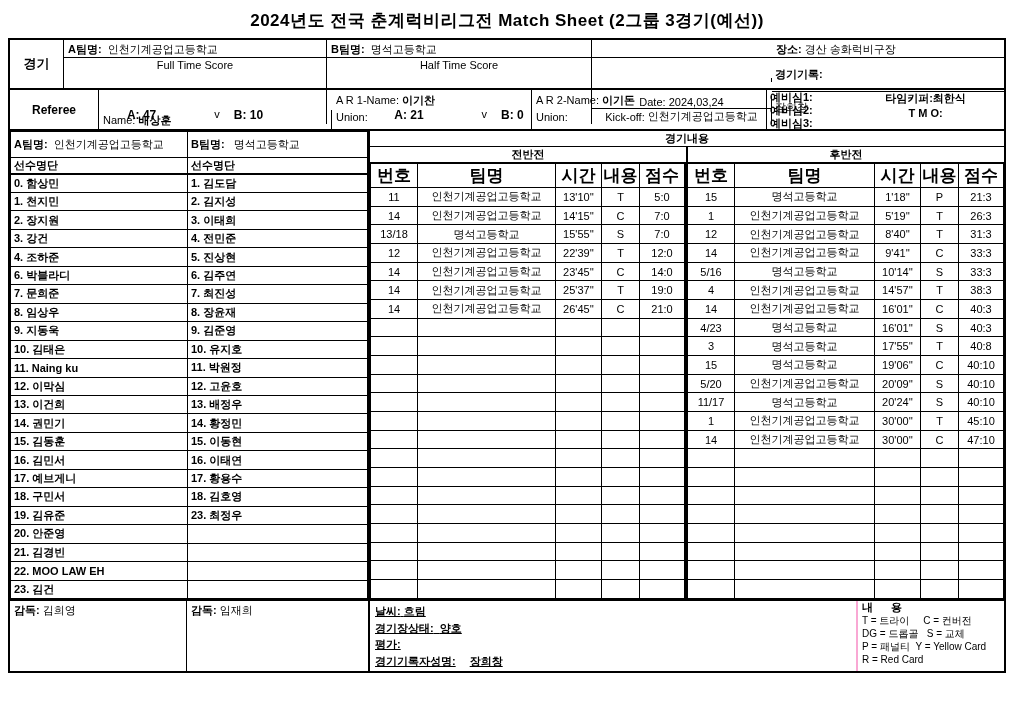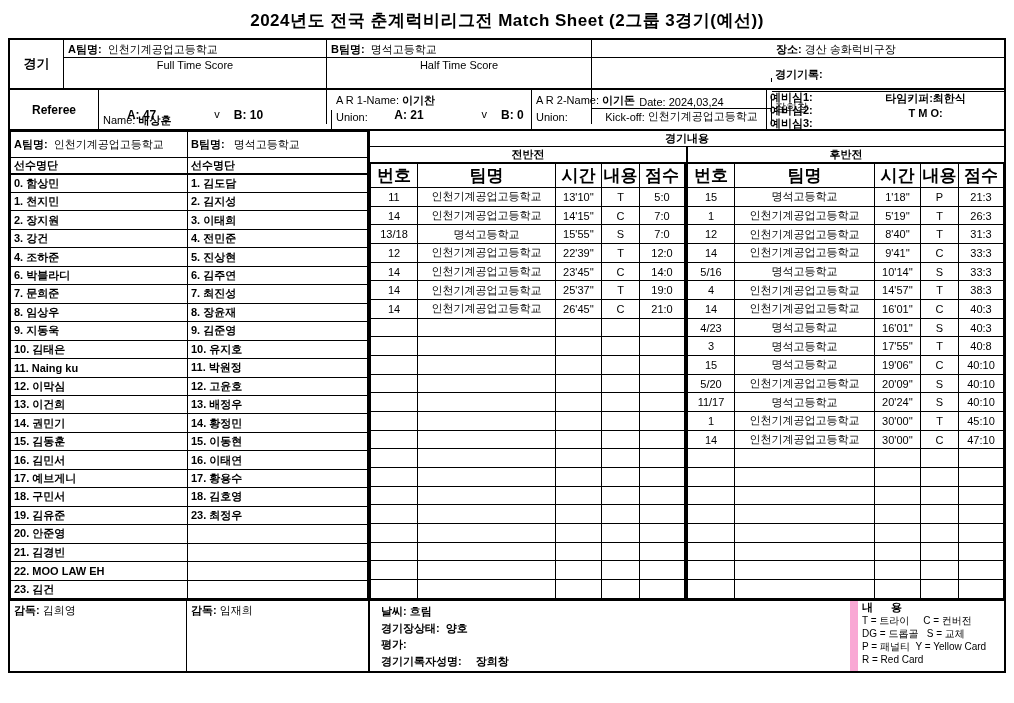--- a/index.html
+++ b/index.html
@@ -64,21 +64,21 @@
   .half-wrap table { height:100%; }
   .half-wrap th { height:16px; font-size:17px; }
   .half-wrap td { text-align:center; font-size:11px; height:18px; }
   col.c-no { width:47px; } col.c-team { width:auto; } col.c-time { width:46px; }
   col.c-type { width:38px; } col.c-score { width:45px; }
 
   
   .sec-bottom { height:70px; }
   .coach-a { width:177px; } .coach-b { width:183px; border-right:2px solid #000; }
   .coach-a, .coach-b { padding-top:2px; }
-  .foot { flex:1; border-right:8px solid #f9a8d4; padding:2px 11px; }
+  .foot { flex:1; border-right:2px solid #f9a8d4; padding:2px 5px;text-decoration:underline; }
   .foot div { line-height:16.5px; }
   .foot .gap { margin-left:14px; }
   .legend { width:146px; padding:0 4px; font-size:10px; }
   .legend .lg-title { font-weight:bold; font-size:11px; letter-spacing:4px; }
   .legend div { line-height:13px; white-space:pre-wrap; }
 </style>
 </head>
 <body>
 
 <div class="title">2024년도 전국 춘계럭비리그전  Match Sheet (2그룹 3경기(예선))</div>

